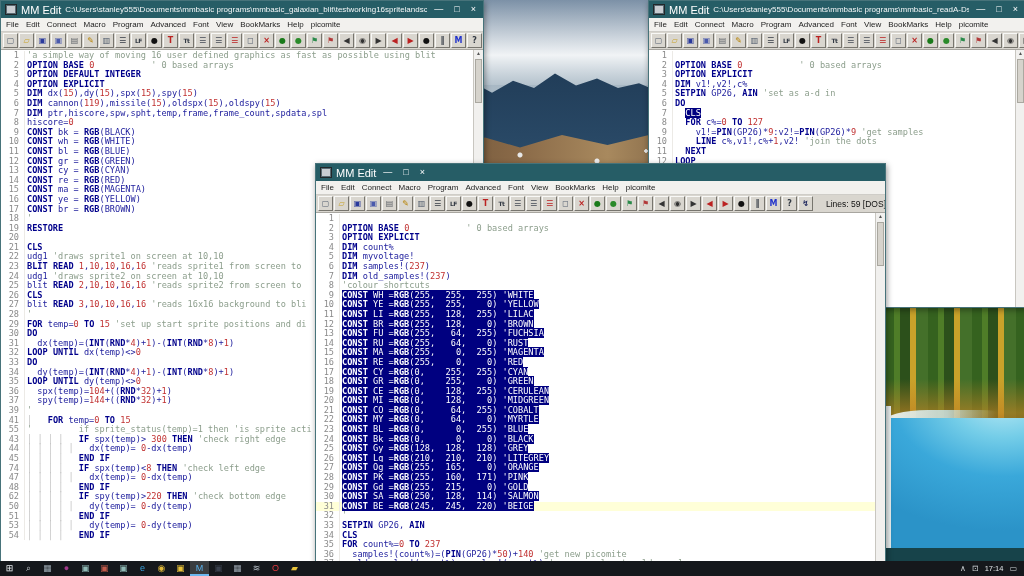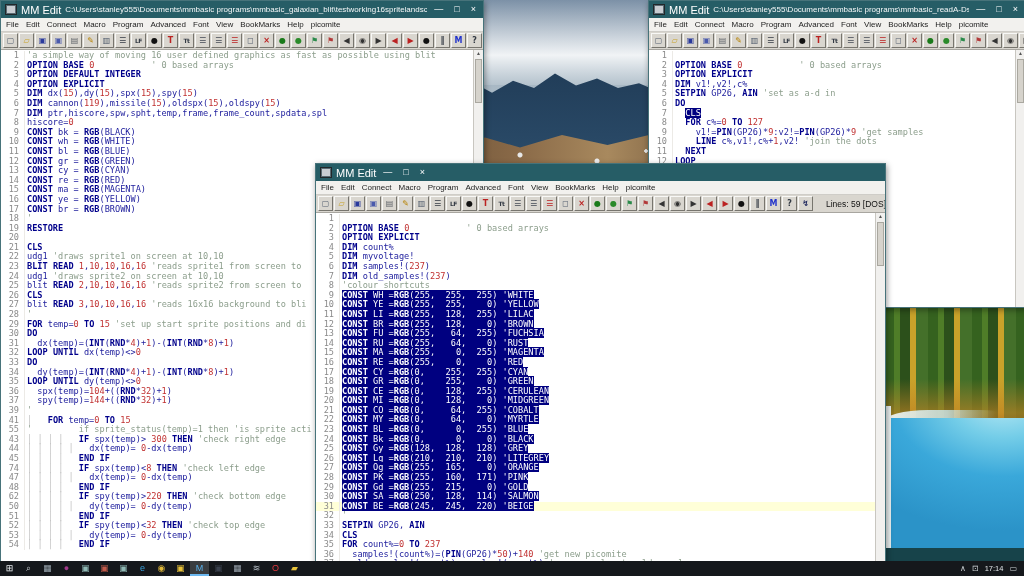--- a/index.html
+++ b/index.html
@@ -352,24 +352,20 @@
           <span class="ln">62</span>
           <span class="ct"><span class="gd">│</span> <span class="gd">│</span> <span class="gd">│</span> <span class="gd">│</span>   <span class="kw">IF</span> spy(temp)&gt;<span class="nm">220</span> <span class="kw">THEN</span> <span class="cm">'check bottom edge</span></span>
         </div>
         <div class="row">
           <span class="ln">50</span>
           <span class="ct"><span class="gd">│</span> <span class="gd">│</span> <span class="gd">│</span> <span class="gd">│</span> <span class="gd">│</span>   dy(temp)= <span class="nm">0</span>-dy(temp)</span>
         </div>
         <div class="row">
           <span class="ln">51</span>
           <span class="ct"><span class="gd">│</span> <span class="gd">│</span> <span class="gd">│</span> <span class="gd">│</span>   <span class="kw">END</span> <span class="kw">IF</span></span>
-        </div>
-        <div class="row">
-          <span class="ln">52</span>
-          <span class="ct"><span class="gd">│</span> <span class="gd">│</span> <span class="gd">│</span> <span class="gd">│</span>   <span class="kw">IF</span> spy(temp)&lt;<span class="nm">32</span> <span class="kw">THEN</span> <span class="cm">'check top edge</span></span>
         </div>
         <div class="row">
           <span class="ln">53</span>
           <span class="ct"><span class="gd">│</span> <span class="gd">│</span> <span class="gd">│</span> <span class="gd">│</span> <span class="gd">│</span>   dy(temp)= <span class="nm">0</span>-dy(temp)</span>
         </div>
         <div class="row">
           <span class="ln">54</span>
           <span class="ct"><span class="gd">│</span> <span class="gd">│</span> <span class="gd">│</span> <span class="gd">│</span>   <span class="kw">END</span> <span class="kw">IF</span></span>
         </div>
       </div>

